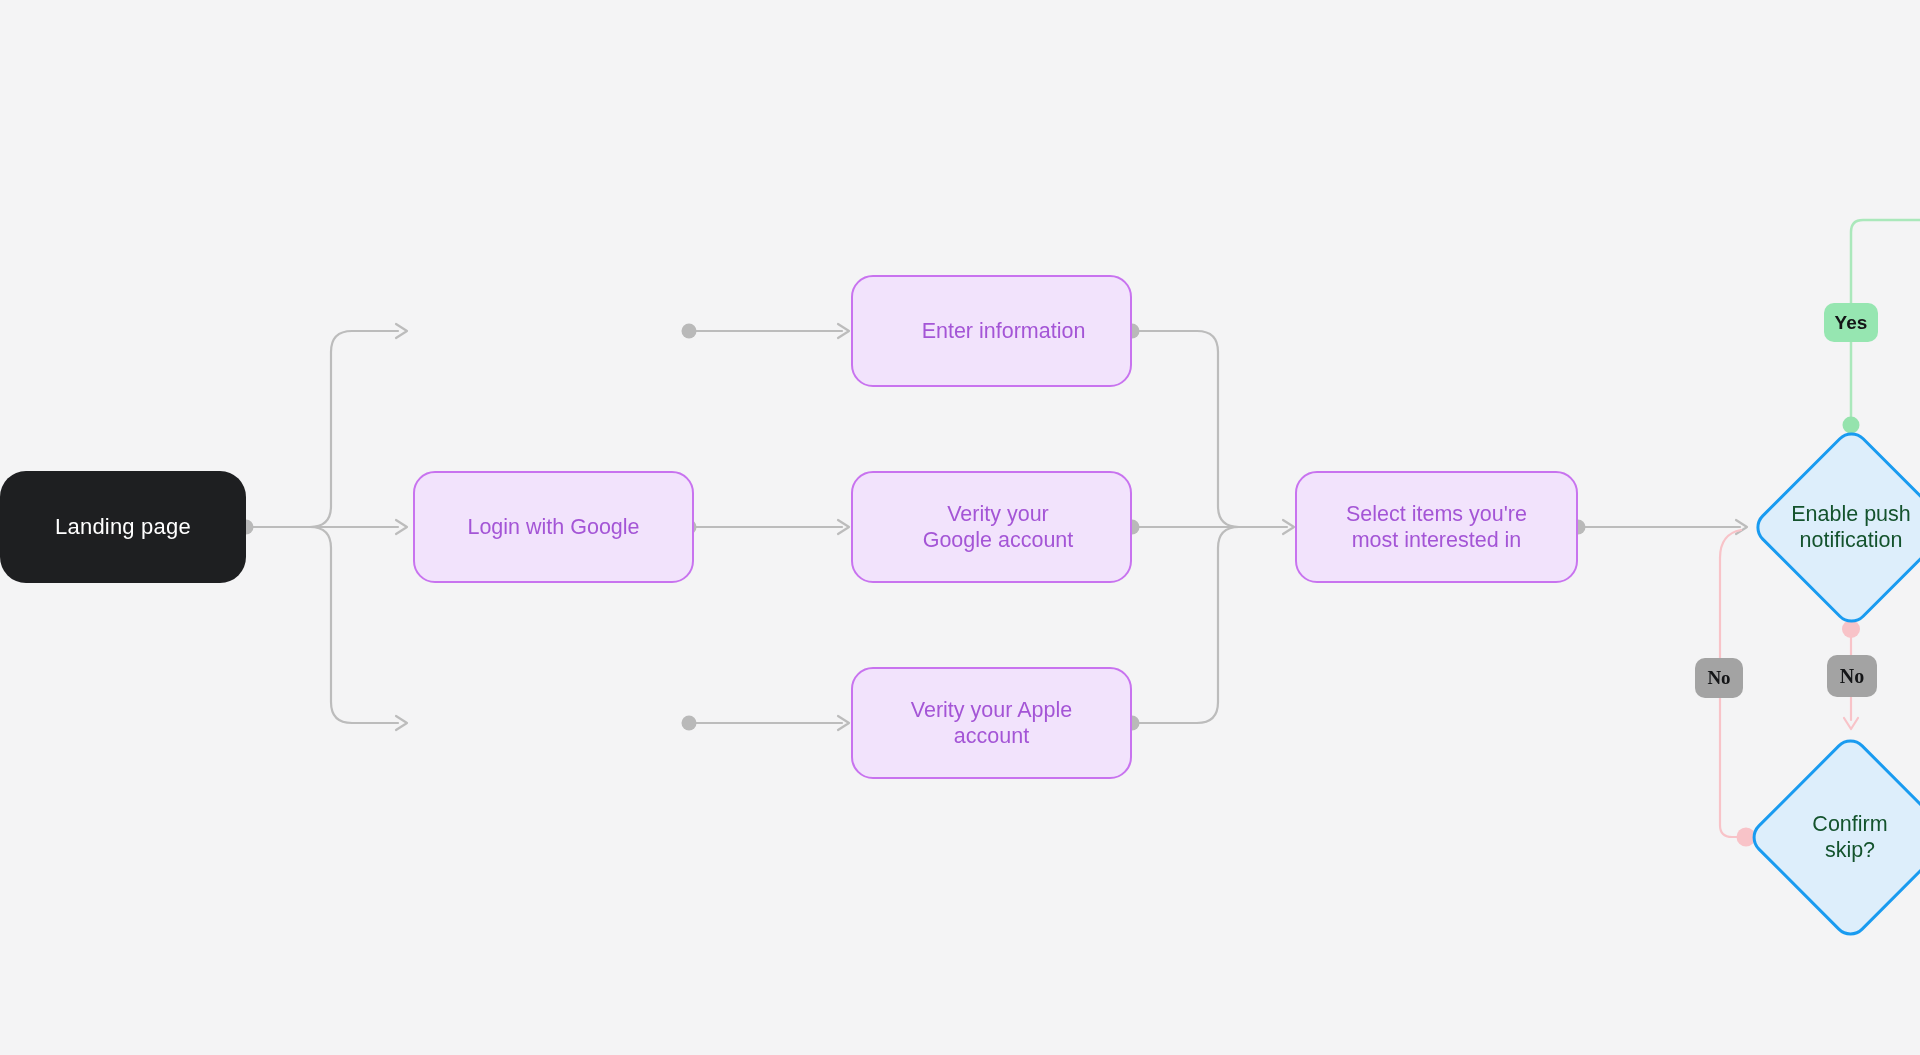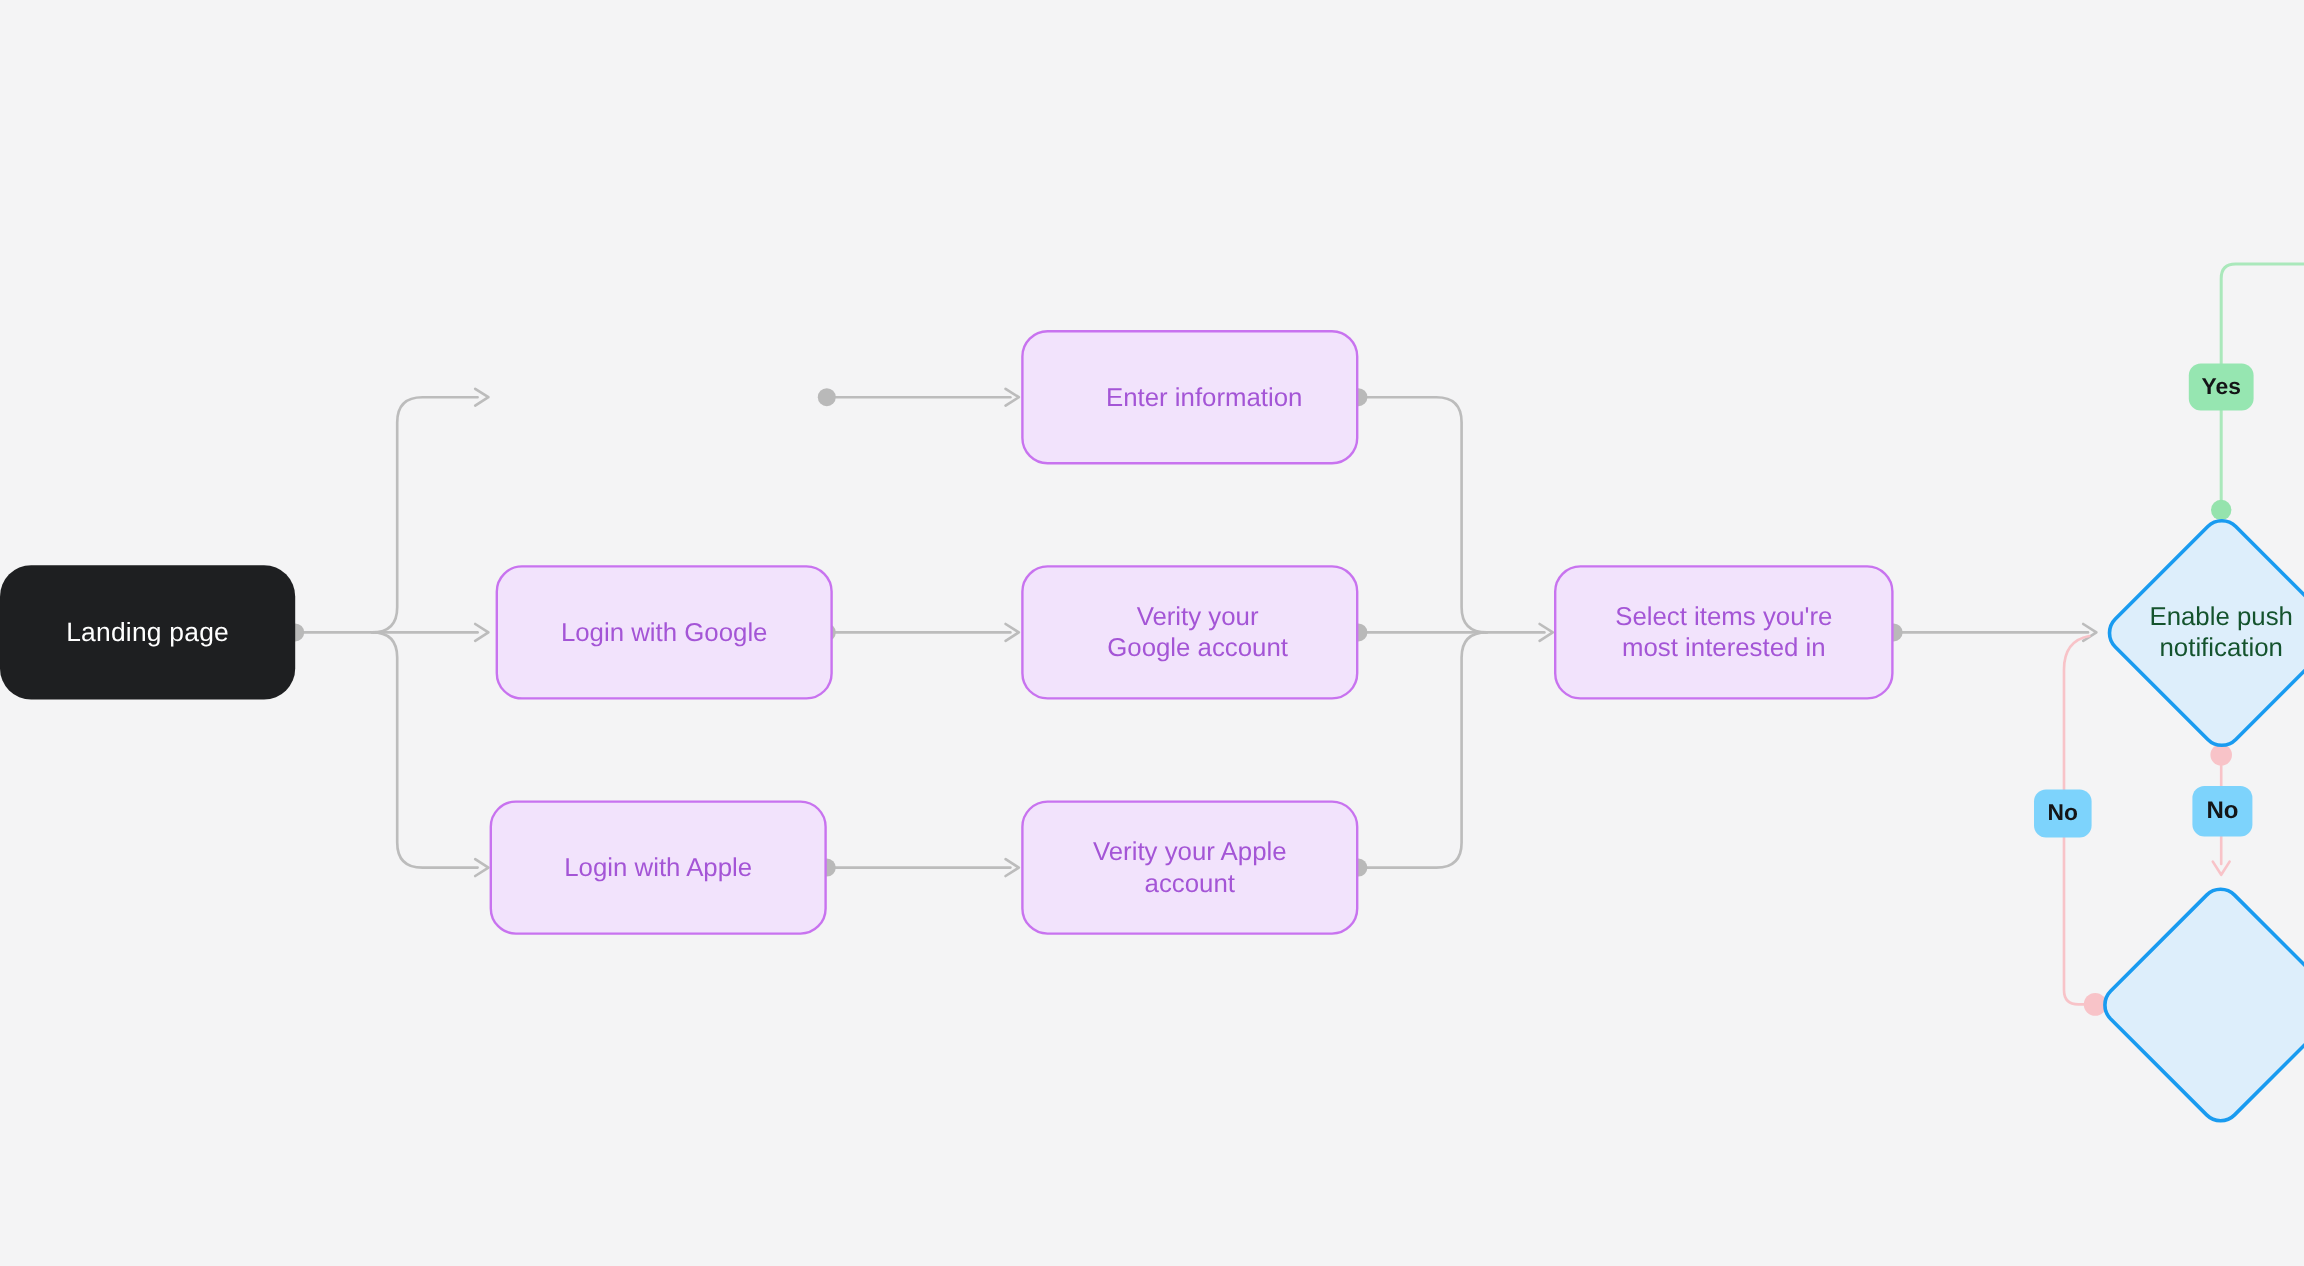--- a/index.html
+++ b/index.html
@@ -56,21 +56,21 @@
   }
 
   .edge-label {
     position: absolute;
     display: flex; align-items: center; justify-content: center;
     color: #141517;
     font-weight: 600;
     border-radius: 10px;
   }
   .edge-label.yes { background: #96e6b1; }
-  .edge-label.no  { background: #7dd3fc; }
+  .edge-label.no  { background: #a3a3a3; font-family: Liberation Serif, serif; }
 </style>
 </head>
 <body>
 
 <div id="canvas">
 
   <svg id="edges" viewBox="0 0 1920 1055" fill="none" xmlns="http://www.w3.org/2000/svg">
 
     <g stroke="#bcbcbc" stroke-width="2.2" stroke-linecap="round" stroke-linejoin="round">
       <path d="M246 527 H398"></path>
@@ -130,23 +130,20 @@
     </g>
   </svg>
 
   <div class="node node-dark" style="left: 0px; top: 471px;">
     <span class="lbl">Landing page</span>
   </div>
 
   <div class="node node-purple" style="left:413px; top:471px;justify-content:center;">
     <span class="lbl" style="max-width:220px;">Login with Google</span>
   </div>
-  <div class="node node-purple" style="left:408px; top:667px;">
-    <span class="lbl" style="max-width:220px;">Login with Apple</span>
-  </div>
 
   <div class="node node-purple" style="left:851px; top:275px;">
     <span class="lbl" style="max-width:220px;margin-left:24px;">Enter information</span>
   </div>
   <div class="node node-purple" style="left:851px; top:471px;padding-left:13px;">
     <span class="lbl" style="max-width:165px;">Verity your Google account</span>
   </div>
   <div class="node node-purple" style="left:851px; top:667px;">
     <span class="lbl" style="max-width:165px;">Verity your Apple account</span>
   </div>
@@ -154,20 +151,23 @@
   <div class="node node-purple" style="left:1295px; top:471px; width:283px;">
     <span class="lbl" style="max-width:200px;">Select items you're most interested in</span>
   </div>
 
   <div class="diamond" style="left:1778.5px; top:454.5px; width:145px; height:145px; border-radius:18px;"></div>
   <div class="diamond-label" style="left:1781px; top:467px; width:140px; height:120px;">
     <span style="max-width:130px;">Enable push notification</span>
   </div>
 
   <div class="diamond" style="left:1775.5px; top:762.5px; width:149px; height:149px; border-radius:18px;"></div>
+  <div class="diamond-label" style="left:1780px; top:777px; width:140px; height:120px;">
+    <span style="max-width:95px;">Confirm skip?</span>
+  </div>
 
   <div class="edge-label yes" style="left:1824px; top:303px; width:54px; height:39px; font-size:19px;text-align:right;">
     <span>Yes</span>
   </div>
   <div class="edge-label no" style="left:1827px; top:655px; width:50px; height:42px; font-size:20px;">
     <span>No</span>
   </div>
   <div class="edge-label no" style="left:1695px; top:658px; width:48px; height:40px; font-size:19px;">
     <span>No</span>
   </div>

